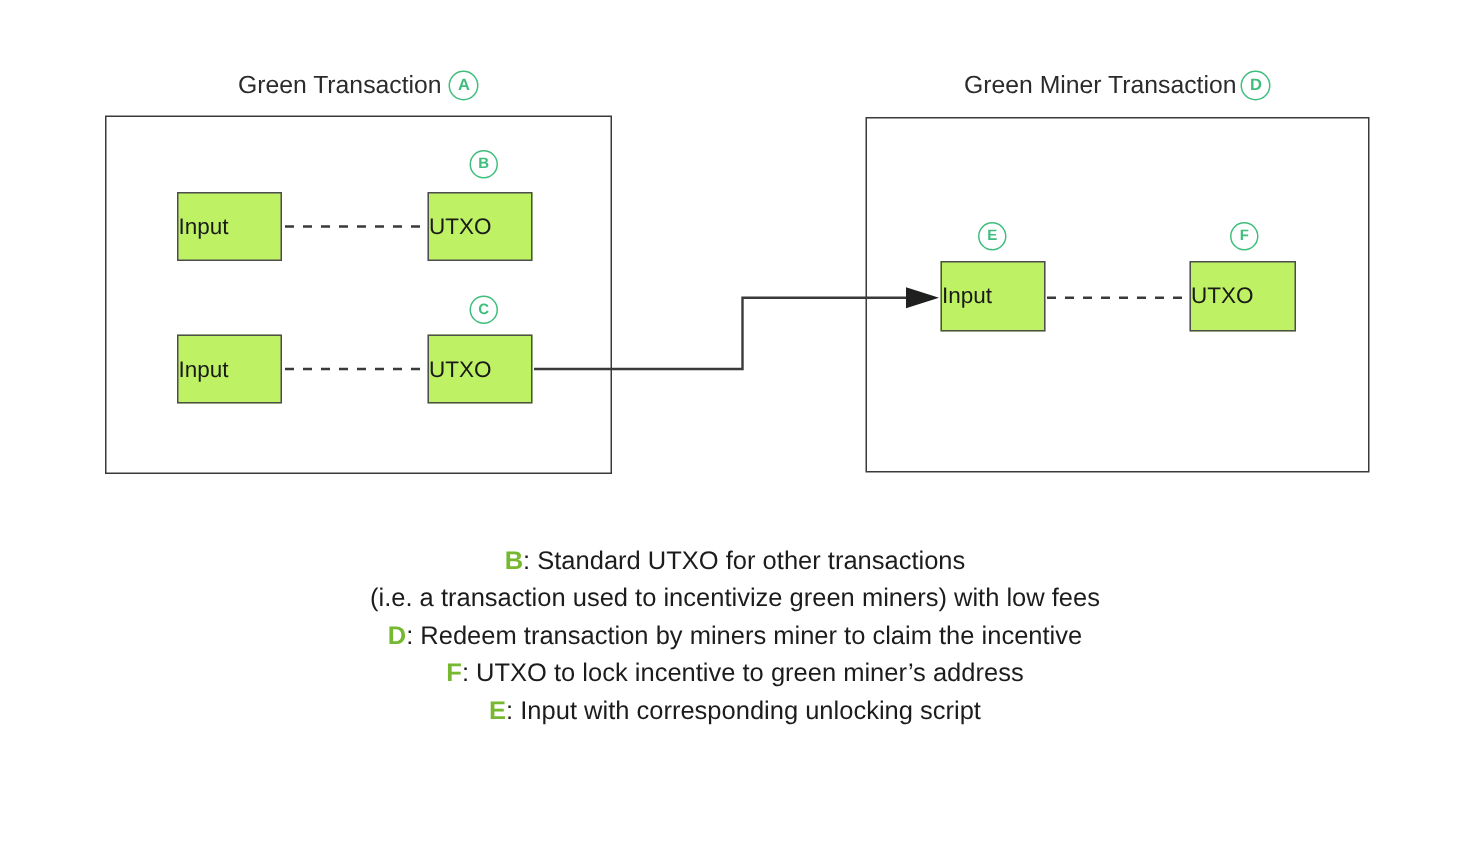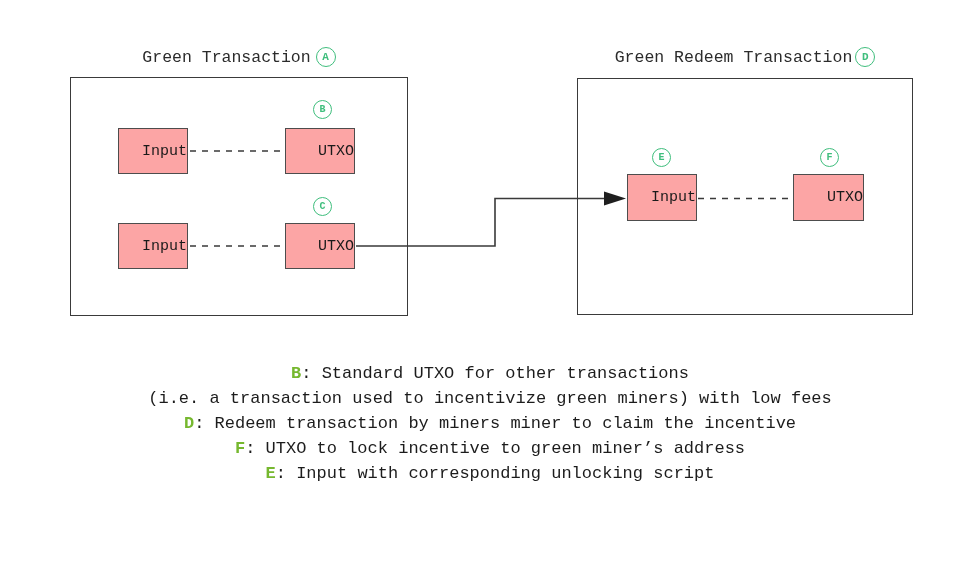--- a/index.html
+++ b/index.html
@@ -1,37 +1,37 @@
 <!DOCTYPE html>
 <html><head>
 <meta charset="utf-8">
 <style>
   html, body { margin: 0; padding: 0; background: #ffffff; }
   .canvas {
     position: relative;
     width: 980px;
     height: 569px;
     background: #ffffff;
-    font-family: Liberation Mono, monospace;
+    font-family: Liberation Sans, sans-serif;
     overflow: hidden;
   }
   .outer-box {
     position: absolute;
     border: 1.6px solid #3a3a3a;
     background: transparent;
     box-sizing: border-box;
   }
   .node {
     position: absolute;
     border: 1.4px solid #4d4d4d;
-    background: #fca5a5;
+    background: #bef264;
     box-sizing: border-box;
     display: flex;
     align-items: center;
-    justify-content: flex-end;
+    justify-content: flex-start;
     font-size: 15px;
     color: #1a1a1a;
   }
   .group-title {
     position: absolute;
     display: flex;
     align-items: center;
     justify-content: center;
     gap: 5px;
     font-size: 16.5px;
@@ -101,21 +101,21 @@
   <div class="node" style="left:118px; top:223px; width:70px; height:46px;">
     <span>Input</span>
   </div>
 
   <span class="circle node-circle" style="left:313px; top:197px;">C</span>
   <div class="node" style="left:285px; top:223px; width:70px; height:46px;">
     <span>UTXO</span>
   </div>
 
   <div class="group-title" style="left:577px; width:336px; top:47px; gap:3px;">
-    <span>Green Redeem Transaction</span>
+    <span>Green Miner Transaction</span>
     <span class="circle">D</span>
   </div>
 
   <div class="outer-box" style="left:577px; top:78px; width:336px; height:237px;"></div>
 
   <span class="circle node-circle" style="left:652px; top:148px;">E</span>
   <div class="node" style="left:627px; top:174px; width:70px; height:47px;">
     <span>Input</span>
   </div>
 

